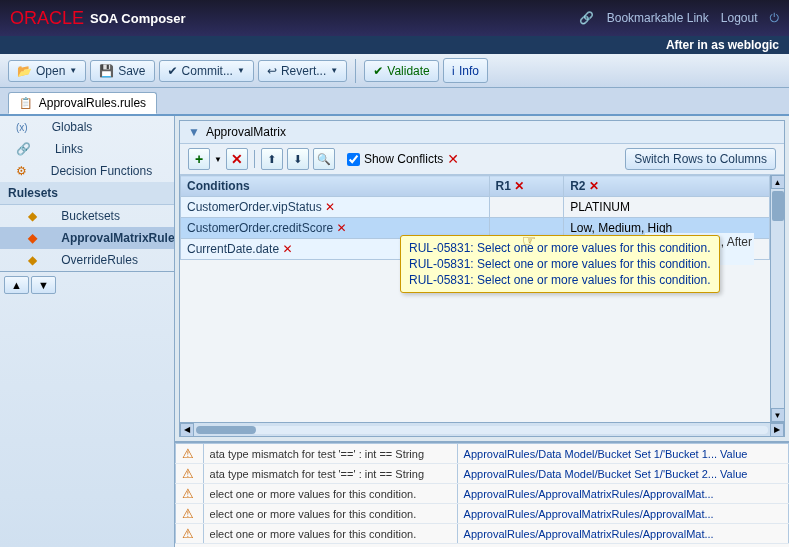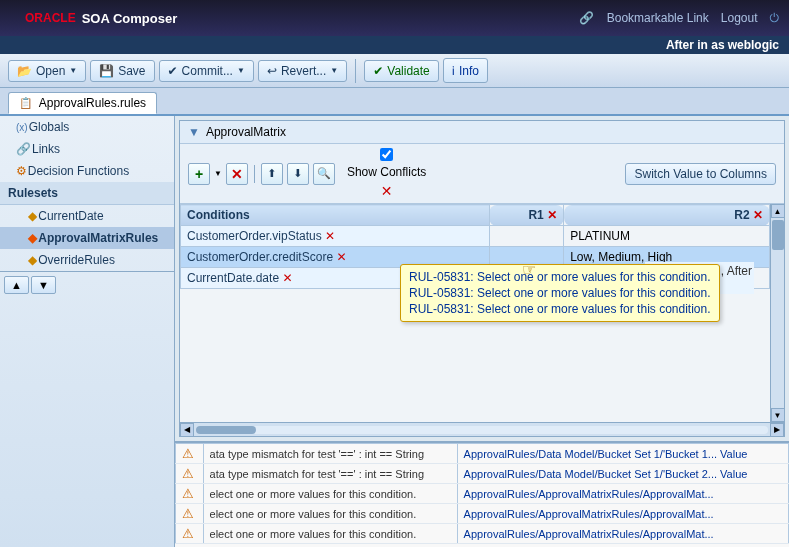--- a/index.html
+++ b/index.html
@@ -27,49 +27,49 @@
     .main { display: flex; height: calc(547px - 36px - 16px - 34px - 28px); }
 
     
     .tab-bar { background: #c8d8ec; border-bottom: 2px solid #6a9ac8; padding: 4px 8px 0; display: flex; gap: 2px; height: 28px; }
     .tab { background: linear-gradient(to bottom, #e0ecf8, #c0d4ec); border: 1px solid #8aaac8; border-bottom: none; padding: 3px 10px; border-radius: 3px 3px 0 0; display: flex; align-items: center; gap: 6px; cursor: pointer; }
     .tab.active { background: white; border-bottom: 1px solid white; }
     .tab-icon { color: #4a7ab0; font-size: 11px; }
 
     
     .sidebar { width: 175px; background: linear-gradient(to bottom, #e8f0f8, #d0e0f0); border-right: 1px solid #8aaac8; overflow-y: auto; flex-shrink: 0; }
-    .sidebar-item { padding: 4px 8px 4px 16px; cursor: pointer; display: flex; align-items: center; gap: 1px; color: #1a3a5c; }
+    .sidebar-item { padding: 4px 8px 4px 16px; cursor: pointer; display: flex; align-items: center; gap: 24px; color: #1a3a5c; }
     .sidebar-item.active { background: #b0c8e4; font-weight: bold; }
     .sidebar-section { padding: 4px 8px; font-weight: bold; color: #1a3a5c; background: #d0e0f0; border-bottom: 1px solid #b0c8e0; }
     .sidebar-item.indent2 { padding-left: 28px; }
     .sidebar-bottom { display: flex; gap: 2px; padding: 4px; border-top: 1px solid #8aaac8; }
     .sidebar-bottom-btn { padding: 2px 6px; background: linear-gradient(to bottom, #f0f8ff, #d0e4f8); border: 1px solid #8aaac8; border-radius: 2px; cursor: pointer; font-size: 11px; }
 
     
     .content { flex: 1; background: #dde8f0; overflow: hidden; display: flex; flex-direction: column; }
     .content-inner { flex: 1; background: #f0f4f8; margin: 4px; border: 1px solid #8aaac8; overflow: hidden; display: flex; flex-direction: column; position: relative; }
 
     
     .matrix-header { display: flex; align-items: center; padding: 4px 8px; background: #e0ecf8; border-bottom: 1px solid #b0c8e0; gap: 6px; }
     .matrix-header .expand-icon { color: #4a7ab0; cursor: pointer; }
 
     
     .decision-toolbar { display: flex; align-items: center; padding: 4px 8px; background: #e8f0f8; border-bottom: 1px solid #b0c8e0; gap: 4px; }
     .dt-btn { width: 22px; height: 22px; display: flex; align-items: center; justify-content: center; background: linear-gradient(to bottom, #f8ffff, #d8ecf8); border: 1px solid #8aaac8; border-radius: 2px; cursor: pointer; font-size: 11px; color: #1a3a5c; }
     .dt-btn.add { color: #006600; font-size: 14px; font-weight: bold; }
     .dt-btn.del { color: #cc0000; font-size: 14px; font-weight: bold; }
     .dt-separator { width: 1px; height: 18px; background: #8aaac8; margin: 0 2px; }
-    .show-conflicts { display: flex; align-items: center; gap: 4px; margin-left: 8px; flex-direction: column; }
+    .show-conflicts { display: flex; align-items: center; gap: 4px; margin-left: 8px; }
     .switch-btn { margin-left: auto; padding: 3px 8px; background: linear-gradient(to bottom, #f0f8ff, #d0e4f8); border: 1px solid #8aaac8; border-radius: 3px; cursor: pointer; color: #1a3a5c; }
 
     
     .table-wrapper { flex: 1; overflow: auto; position: relative; }
     table { border-collapse: collapse; width: 100%; }
     th, td { border: 1px solid #b0c8e0; padding: 3px 6px; white-space: nowrap; }
-    th { background: linear-gradient(to bottom, #d0e4f8, #b8d0ec); color: #1a3a5c; font-weight: bold; text-align: right; border-radius: 8px; }
+    th { background: linear-gradient(to bottom, #d0e4f8, #b8d0ec); color: #1a3a5c; font-weight: bold; text-align: left; }
     td.conditions-header { background: linear-gradient(to bottom, #d0e4f8, #b8d0ec); font-weight: bold; color: #1a3a5c; }
     td.row-label { background: #e8f4ff; color: #1a3a5c; }
     tr.selected td { background: #b8d8f8; }
     .col-x { color: #cc0000; font-weight: bold; cursor: pointer; }
     .error-icon { color: #cc0000; }
 
     
     .tooltip-box { position: absolute; top: 60px; left: 220px; background: #ffffcc; border: 1px solid #cc9900; border-radius: 3px; padding: 4px 8px; z-index: 100; box-shadow: 2px 2px 4px rgba(0,0,0,0.2); font-size: 11px; color: #333; white-space: nowrap; }
     .tooltip-box div { padding: 1px 0; color: #003399; }
 
@@ -98,21 +98,21 @@
     .nav-bucket::before { content: "⧫"; color: #cc6600; }
     .nav-func::before { content: "⚙"; color: #cc6600; }
     .nav-rule::before { content: "◆"; color: #cc8800; }
     .nav-rule-active::before { content: "◆"; color: #e85000; }
   </style>
 </head>
 <body>
 
 <div class="header">
   <div class="header-logo">
-    <span style="color:#e8001d; font-weight:700; font-size:12px;margin-left:15px;">ORACLE</span>
+    <span style="color:#e8001d; font-weight:400; font-size:18px;">ORACLE</span>
     <span style="color:white; font-size:13px;">SOA Composer</span>
   </div>
   <div class="header-right">
     <span>🔗</span>
     <a href="#">Bookmarkable Link</a>
     <a href="#">Logout</a>
     <span style="color:#6699cc;">⏻</span>
   </div>
 </div>
 
@@ -172,21 +172,21 @@
     </div>
     <div class="sidebar-item">
       <span class="nav-func"></span>
       <span>Decision Functions</span>
     </div>
     <div class="sidebar-section">
       <span>Rulesets</span>
     </div>
     <div class="sidebar-item indent2">
       <span class="nav-rule"></span>
-      <span>CurrentDate</span>
+      <span>Bucketsets</span>
     </div>
     <div class="sidebar-item indent2 active">
       <span class="nav-rule-active"></span>
       <span>ApprovalMatrixRules</span>
     </div>
     <div class="sidebar-item indent2">
       <span class="nav-rule"></span>
       <span>OverrideRules</span>
     </div>
     <div style="flex:1;"></div>
@@ -211,21 +211,21 @@
         <div class="dt-separator"></div>
         <button class="dt-btn" title="Move Up">⬆</button>
         <button class="dt-btn" title="Move Down">⬇</button>
         <button class="dt-btn">🔍</button>
         <div class="show-conflicts">
           <input type="checkbox" checked="" style="">
           <span>Show Conflicts</span>
           <span style="color:#cc0000; font-size:14px;">✕</span>
         </div>
         <button class="switch-btn">
-          <span>Switch Value to Columns</span>
+          <span>Switch Rows to Columns</span>
         </button>
       </div>
 
       <div style="flex:1; display:flex; overflow:hidden; position:relative;">
         <div class="table-wrapper">
           <table>
             <thead>
               <tr>
                 <td class="conditions-header">
                   <span>Conditions</span>

